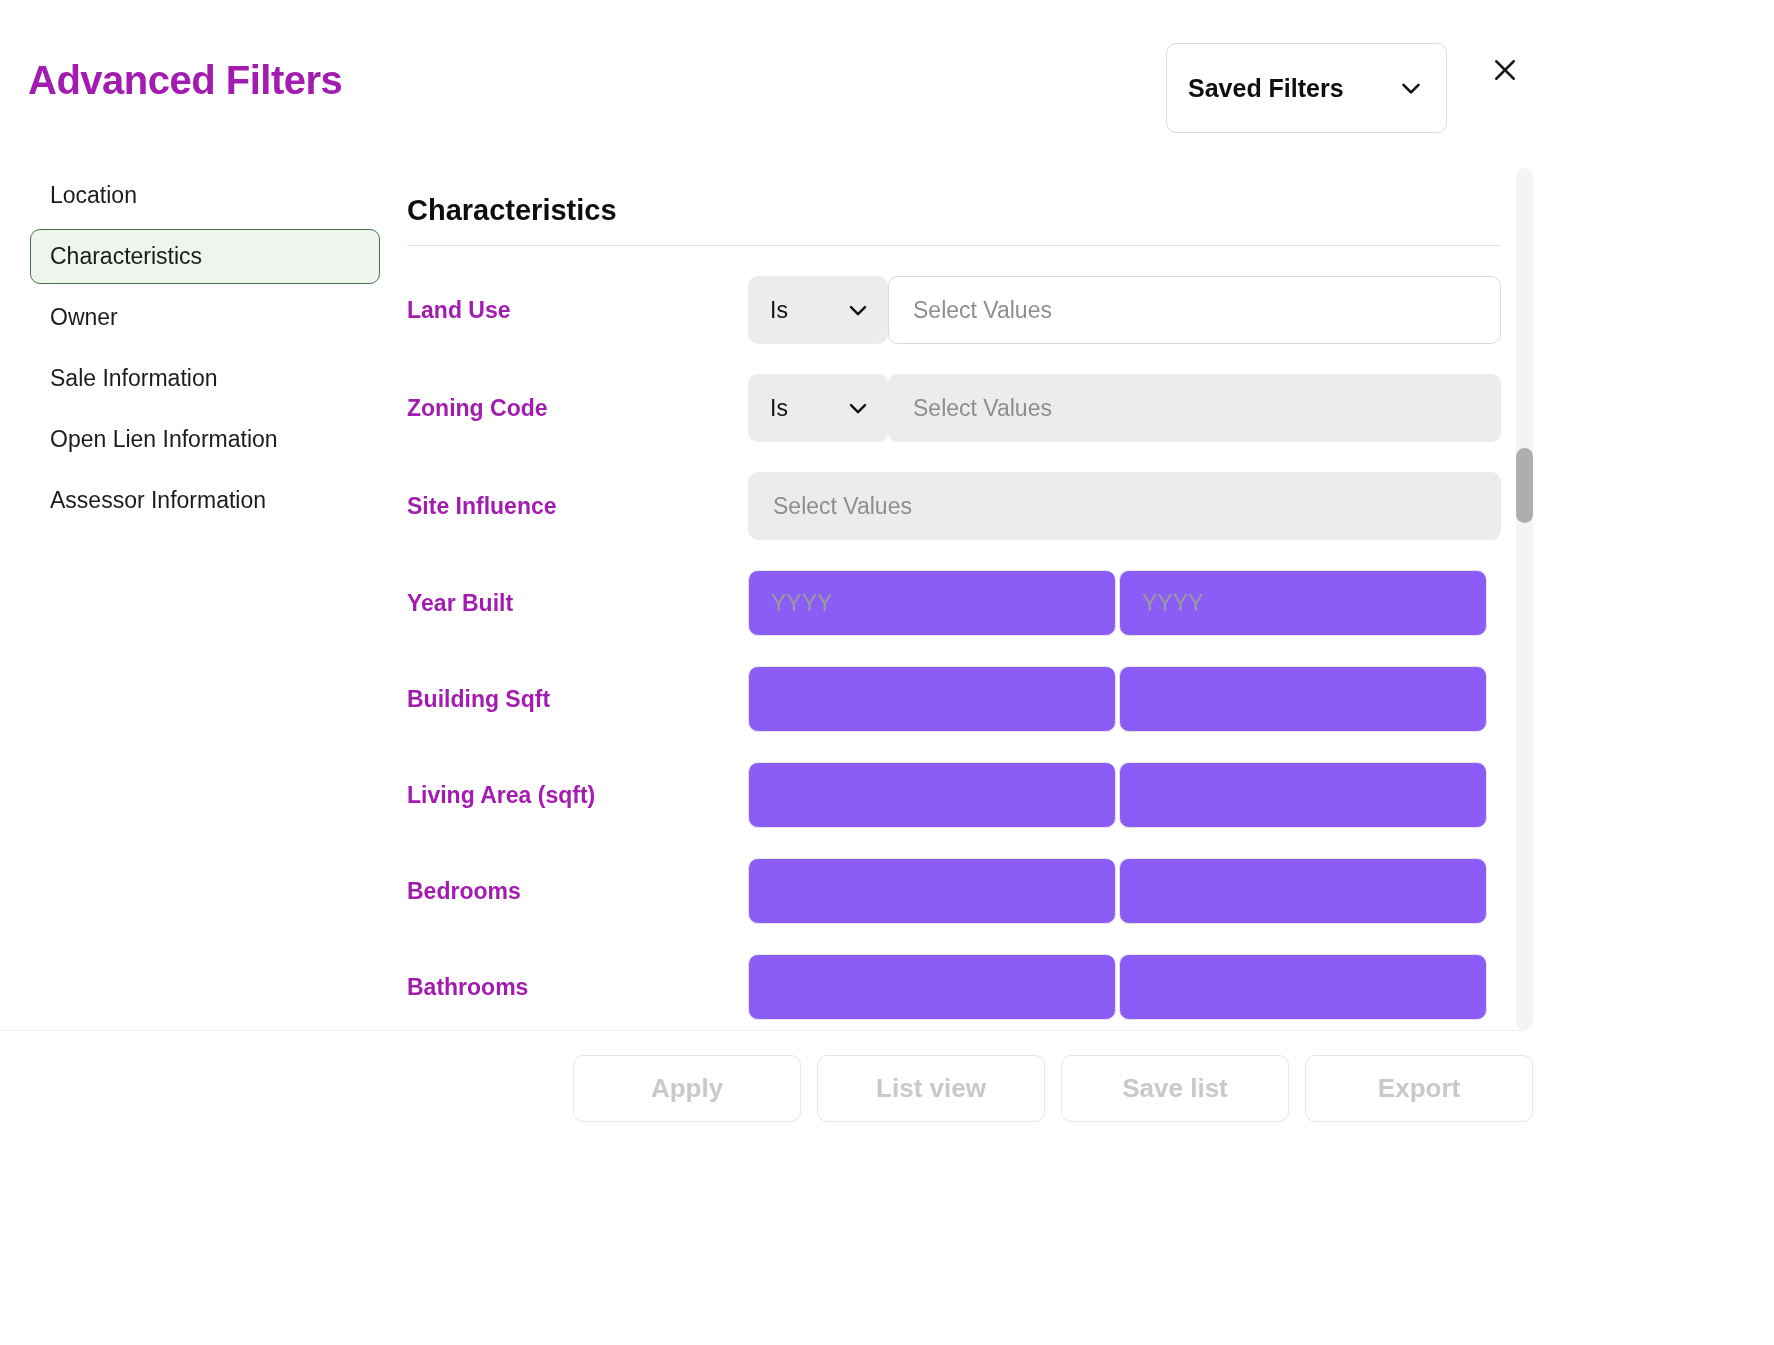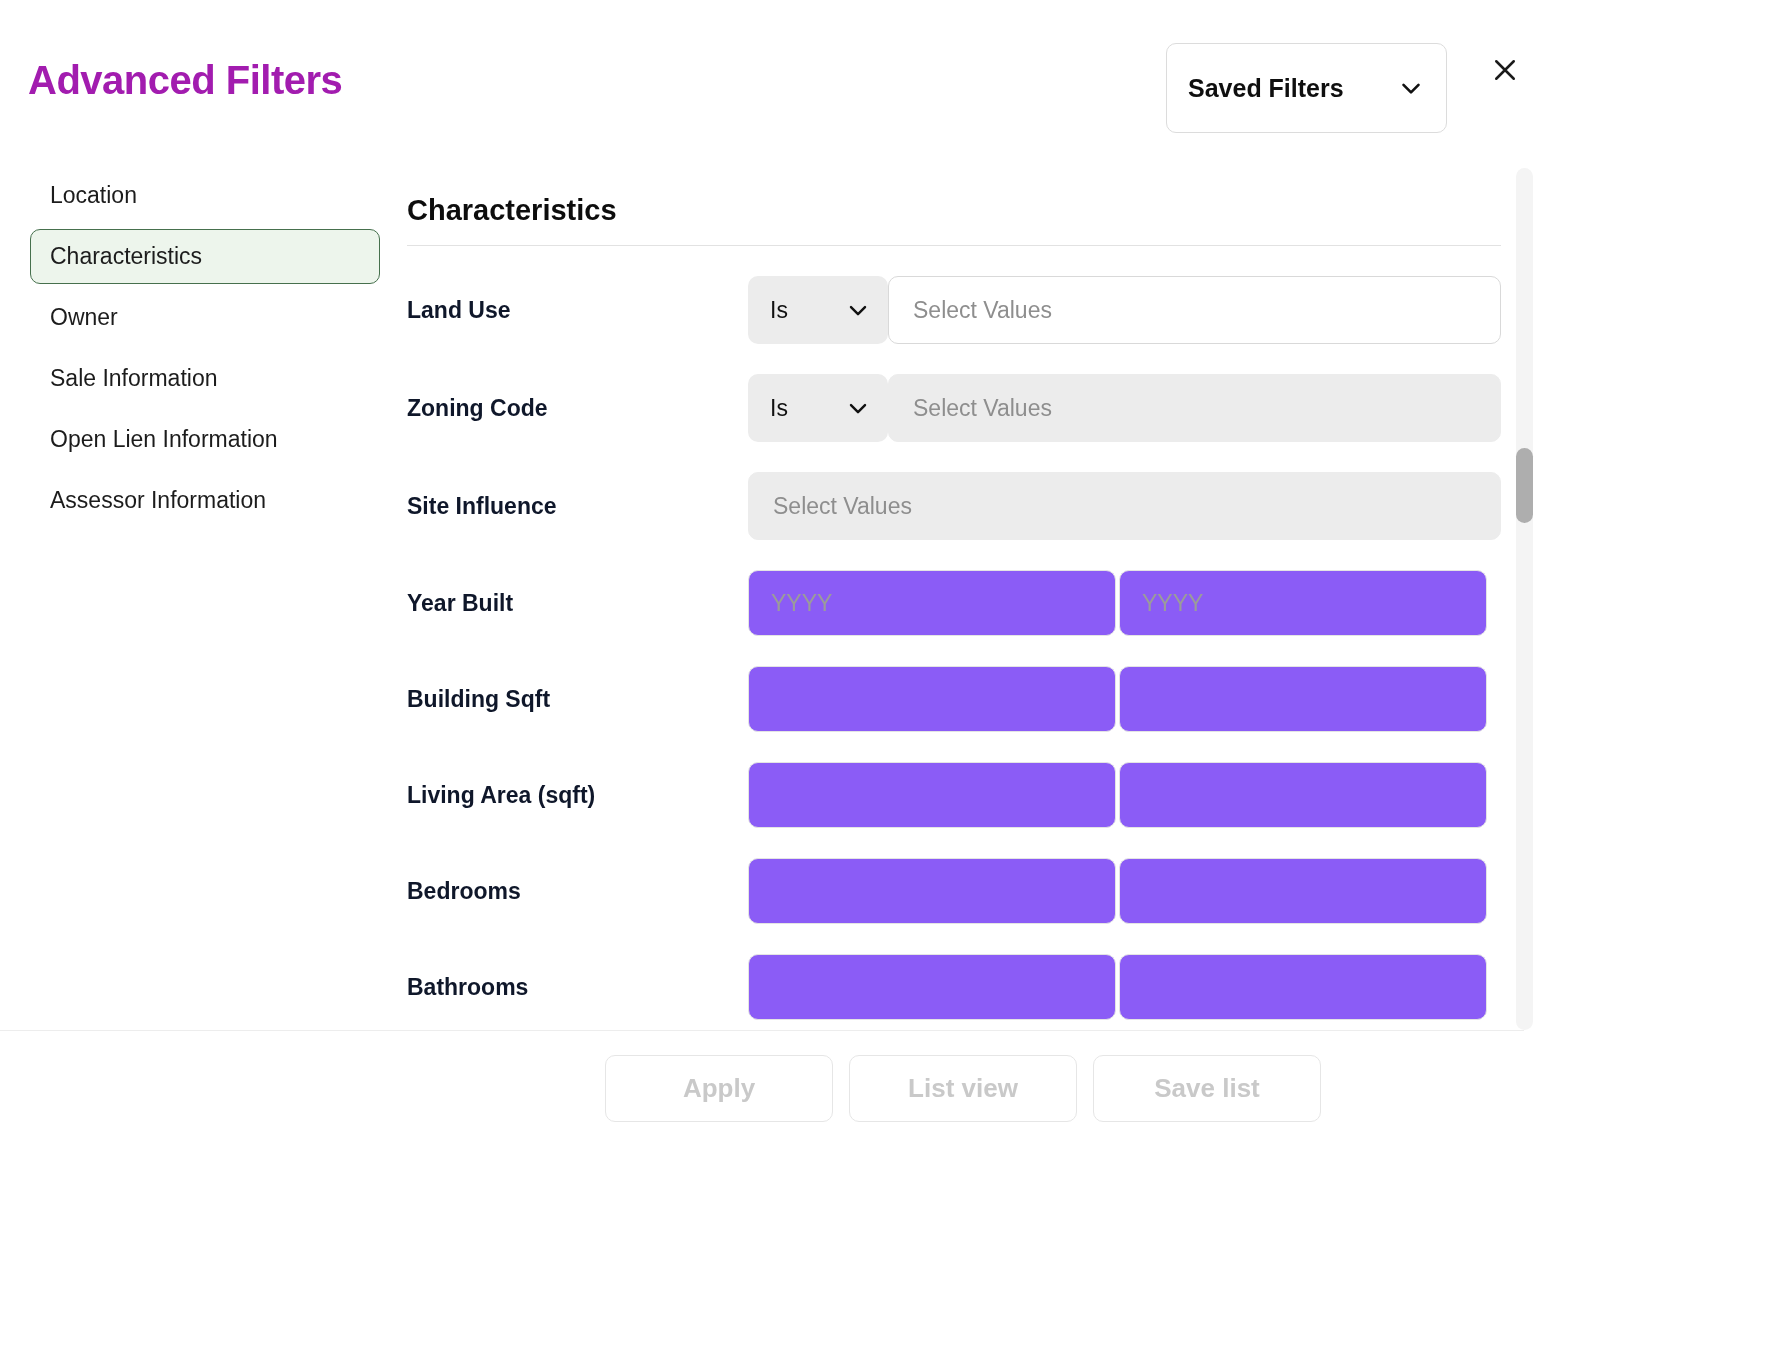--- a/index.html
+++ b/index.html
@@ -43,21 +43,21 @@
   
   .content {
     position: absolute; left: 407px; top: 168px; width: 1094px; height: 862px;
     overflow: hidden;
   }
   .section-title { font-size: 29px; font-weight: 700; margin-top: 26px; color: #0d0d0d; }
   .section-divider { margin-top: 18px; border-bottom: 1px solid #e2e2e2; }
 
   .filter-row { display: flex; align-items: center; margin-top: 30px; margin-bottom: 0; }
   .filter-row + .filter-row { }
-  .row-label { width: 341px; flex-shrink: 0; font-size: 23px; font-weight: 600; color: #0f172a; }
+  .row-label { width: 341px; flex-shrink: 0; font-size: 23px; font-weight: 600; color: #a21caf; }
   .controls { display: flex; align-items: center; width: 753px; }
 
   .op-select {
     width: 140px; height: 68px; flex-shrink: 0;
     background: #ececec; border: none; border-radius: 10px;
     display: flex; align-items: center; justify-content: space-between;
     padding: 0 16px 0 22px; font-size: 23px; color: #111; cursor: pointer;
     font-family: inherit;
   }
 
@@ -89,21 +89,21 @@
   .scrollbar-track {
     position: absolute; left: 1516px; top: 168px; width: 17px; height: 862px;
     background: #f4f4f4; border-radius: 10px;
   }
   .scrollbar-thumb {
     position: absolute; left: 0; top: 280px; width: 17px; height: 75px;
     background: #aeaeae; border-radius: 9px; cursor: pointer;
   }
 
   
-  .footer { position: absolute; left: 573px; top: 1055px; display: flex; gap: 16px; margin-left: 32px; }
+  .footer { position: absolute; left: 573px; top: 1055px; display: flex; gap: 16px; }
   .footer-btn {
     width: 228px; height: 67px;
     background: #fff; border: 1px solid #e6e6e6; border-radius: 10px;
     font-size: 26px; font-weight: 600; color: #c9c9c9; font-family: inherit;
     cursor: pointer;
   }
 
   .chev { display: block; }
 </style>
 </head>
@@ -241,15 +241,16 @@
   <div class="content-bottom-line"></div>
 
   <div class="scrollbar-track">
     <div class="scrollbar-thumb"></div>
   </div>
 
   <div class="footer">
     <button class="footer-btn">Apply</button>
     <button class="footer-btn">List view</button>
     <button class="footer-btn">Save list</button>
+    <button class="footer-btn">Export</button>
   </div>
 
 </div>
 
 </body></html>

